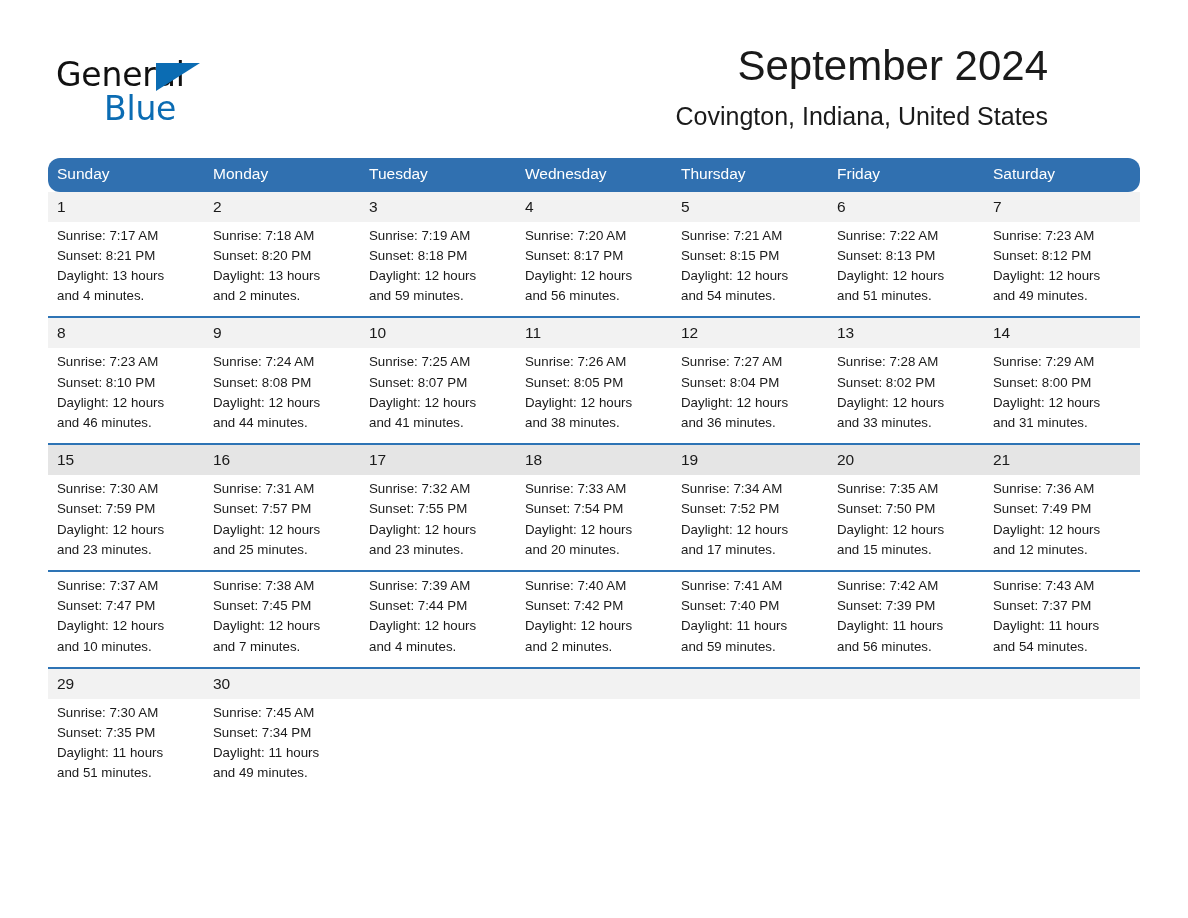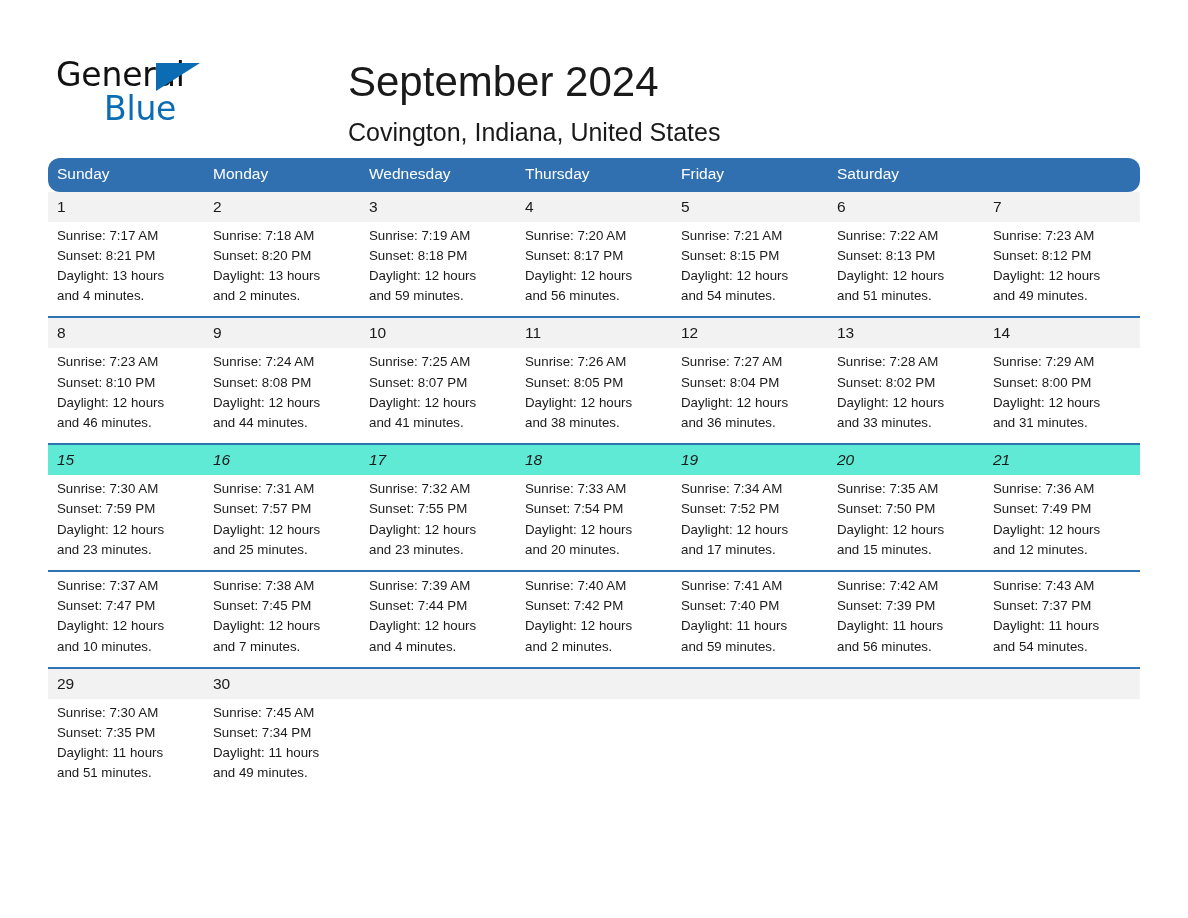--- a/index.html
+++ b/index.html
@@ -63,21 +63,22 @@
     font-size: 33px;
     letter-spacing: -0.2px;
     color: #0b6cb3;
     font-family: "DejaVu Sans", sans-serif;
     font-weight: 400;
     line-height: 1;
   }
   .title-block {
     position: absolute;
     right: 0;
-    top: 16px;
+    top: 0;
+    text-align: right;
     width: 700px;
   }
   .month-title {
     font-size: 42px;
     font-weight: 400;
     color: #1a1a1a;
     line-height: 1.22;
     letter-spacing: 0px;
     white-space: nowrap;
   }
@@ -167,20 +168,21 @@
       <div class="location-subtitle">Covington, Indiana, United States</div>
     </div>
 
   </div>
 
   <div class="calendar">
 
     <div class="weekday-header" style="background: rgb(48, 112, 176); border-radius: 12px;">
       <div class="weekday-cell">Sunday</div>
       <div class="weekday-cell">Monday</div>
+      <div class="weekday-cell">Tuesday</div>
       <div class="weekday-cell">Wednesday</div>
       <div class="weekday-cell">Thursday</div>
       <div class="weekday-cell">Friday</div>
       <div class="weekday-cell">Saturday</div>
     </div>
 
     <div id="weeks-container">
         <div class="week">
           <div class="week-daynums" style="background: rgb(242, 242, 242);">
             <div class="daynum">1</div>
@@ -285,21 +287,21 @@
             </div>
             <div class="daydetail">
               <div class="line">Sunrise: 7:29 AM</div>
               <div class="line">Sunset: 8:00 PM</div>
               <div class="line">Daylight: 12 hours</div>
               <div class="line">and 31 minutes.</div>
             </div>
           </div>
         </div>
         <div class="week" style="border-top-color: rgb(46, 116, 181);">
-          <div class="week-daynums" style="background: #5eead4; font-style: italic;">
+          <div class="week-daynums" style="background: #e5e5e5;">
             <div class="daynum">15</div>
             <div class="daynum">16</div>
             <div class="daynum">17</div>
             <div class="daynum">18</div>
             <div class="daynum">19</div>
             <div class="daynum">20</div>
             <div class="daynum">21</div>
           </div>
           <div class="week-details">
             <div class="daydetail">

